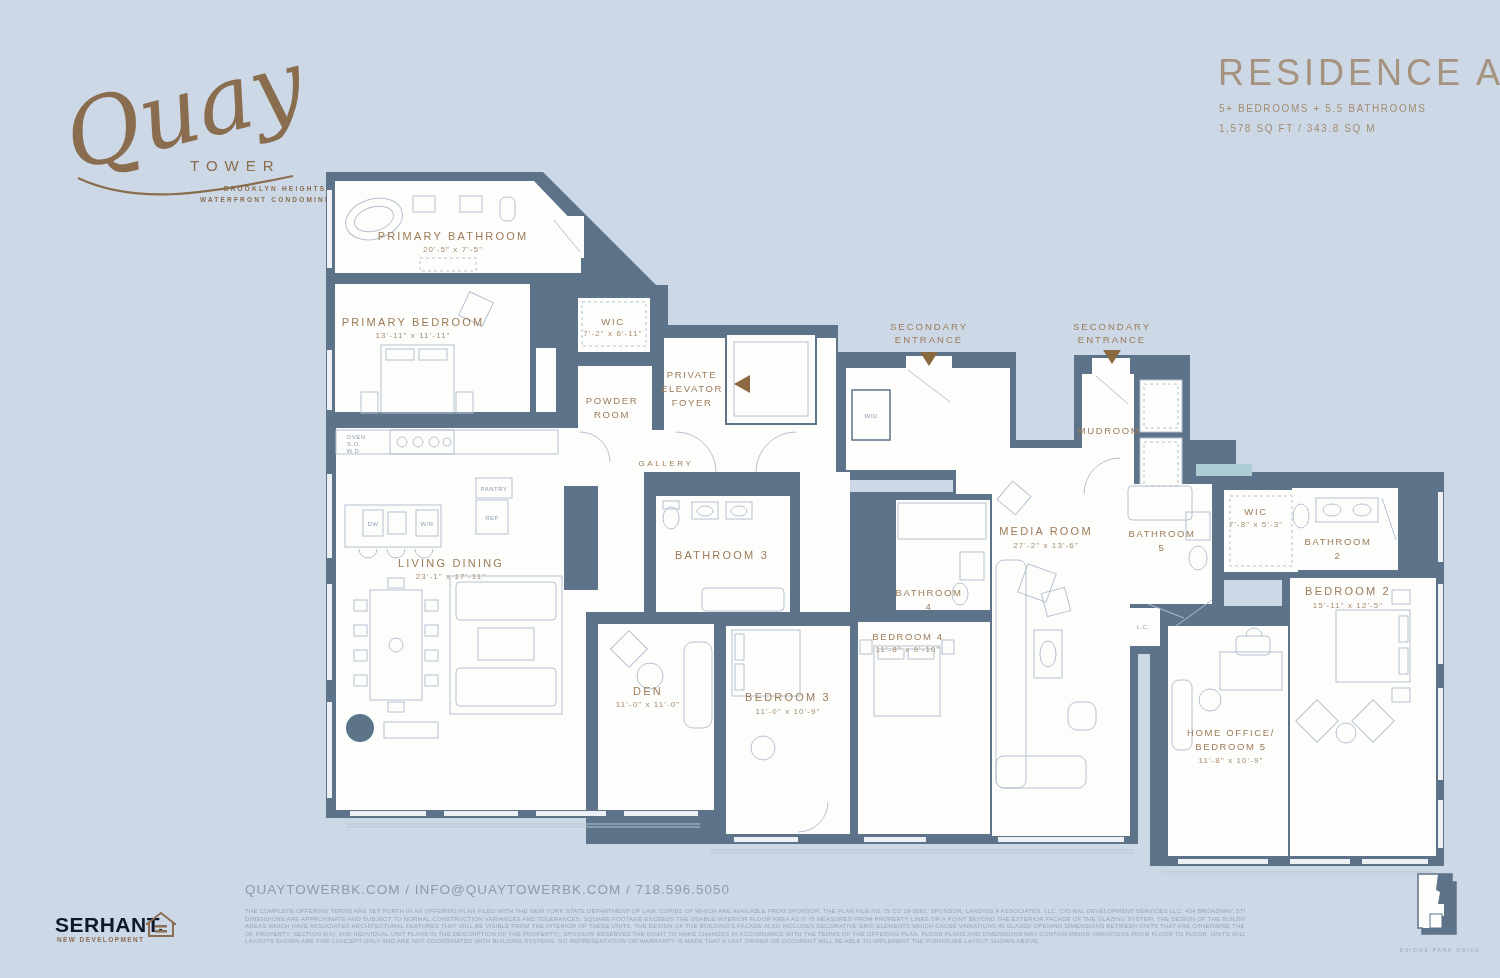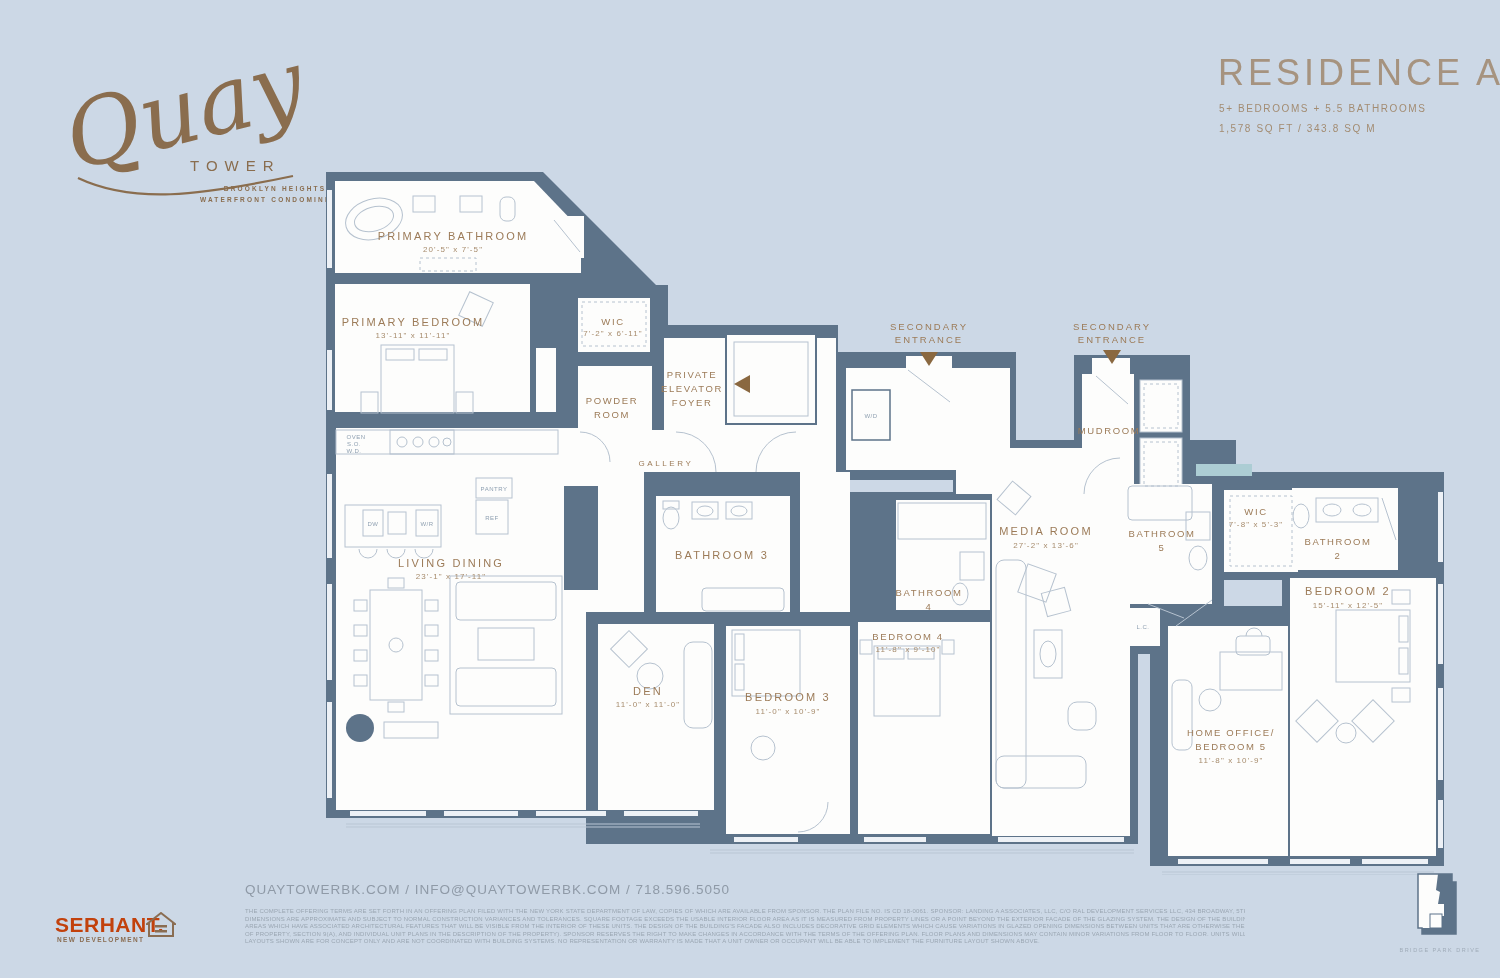--- a/index.html
+++ b/index.html
@@ -33,21 +33,21 @@
       letter-spacing:.5px;text-anchor:middle;}
   .gal{font-family:"Liberation Sans",sans-serif;font-size:8px;fill:#9c7b58;
       letter-spacing:2.6px;text-anchor:middle;}
   .ent{font-family:"Liberation Sans",sans-serif;font-size:9.5px;fill:#9c7b58;
       letter-spacing:2px;text-anchor:middle;}
   .tri{fill:#8a6840;}
   
   #contact{left:245px;top:882px;font-size:13.5px;letter-spacing:1px;color:#8f9aa7;}
   .disc{left:245px;width:1000px;font-size:6px;line-height:7.6px;color:#9aa6b2;
         letter-spacing:.2px;white-space:nowrap;overflow:hidden;}
-  #serhant{left:55px;top:913px;font-size:21px;font-weight:bold;letter-spacing:.5px;color:#c2410c;}
+  #serhant{left:55px;top:913px;font-size:21px;font-weight:bold;letter-spacing:.5px;color:#0f172a;}
   #serhant-sub{left:57px;top:936px;font-size:6.5px;letter-spacing:1.4px;color:#8a6d52;font-weight:bold;}
   #eho{left:146px;top:912px;}
   #keyplan{left:1406px;top:872px;}
   #keyplan-cap{left:1380px;top:947px;width:120px;text-align:center;font-size:5.5px;
         letter-spacing:1.5px;color:#9fabb8;}
 </style>
 </head>
 <body>
 
 <svg id="logo-script" class="abs" width="300" height="185" viewBox="0 0 300 185">

